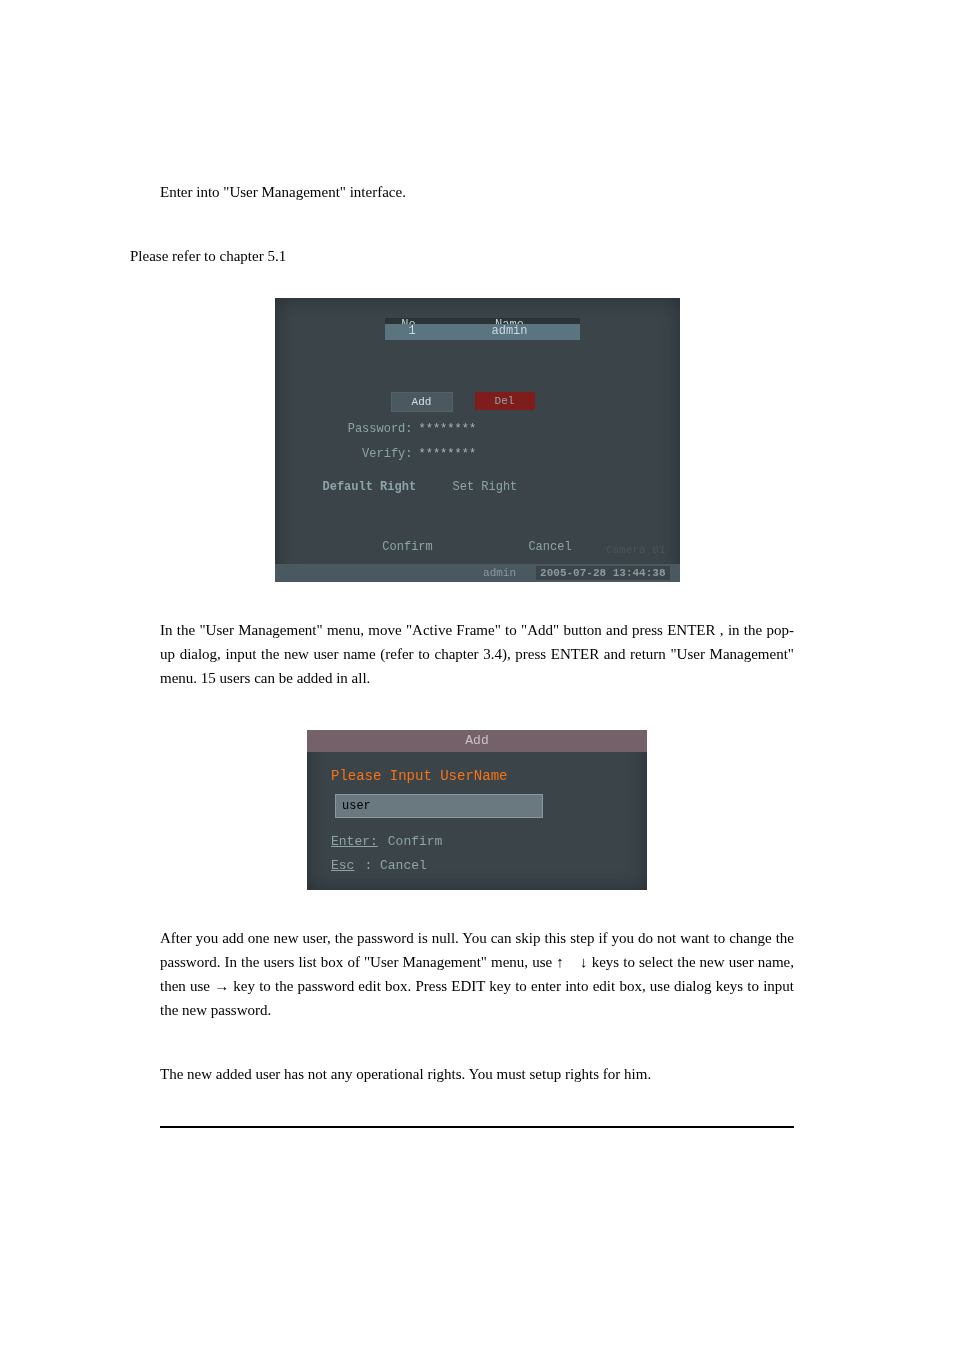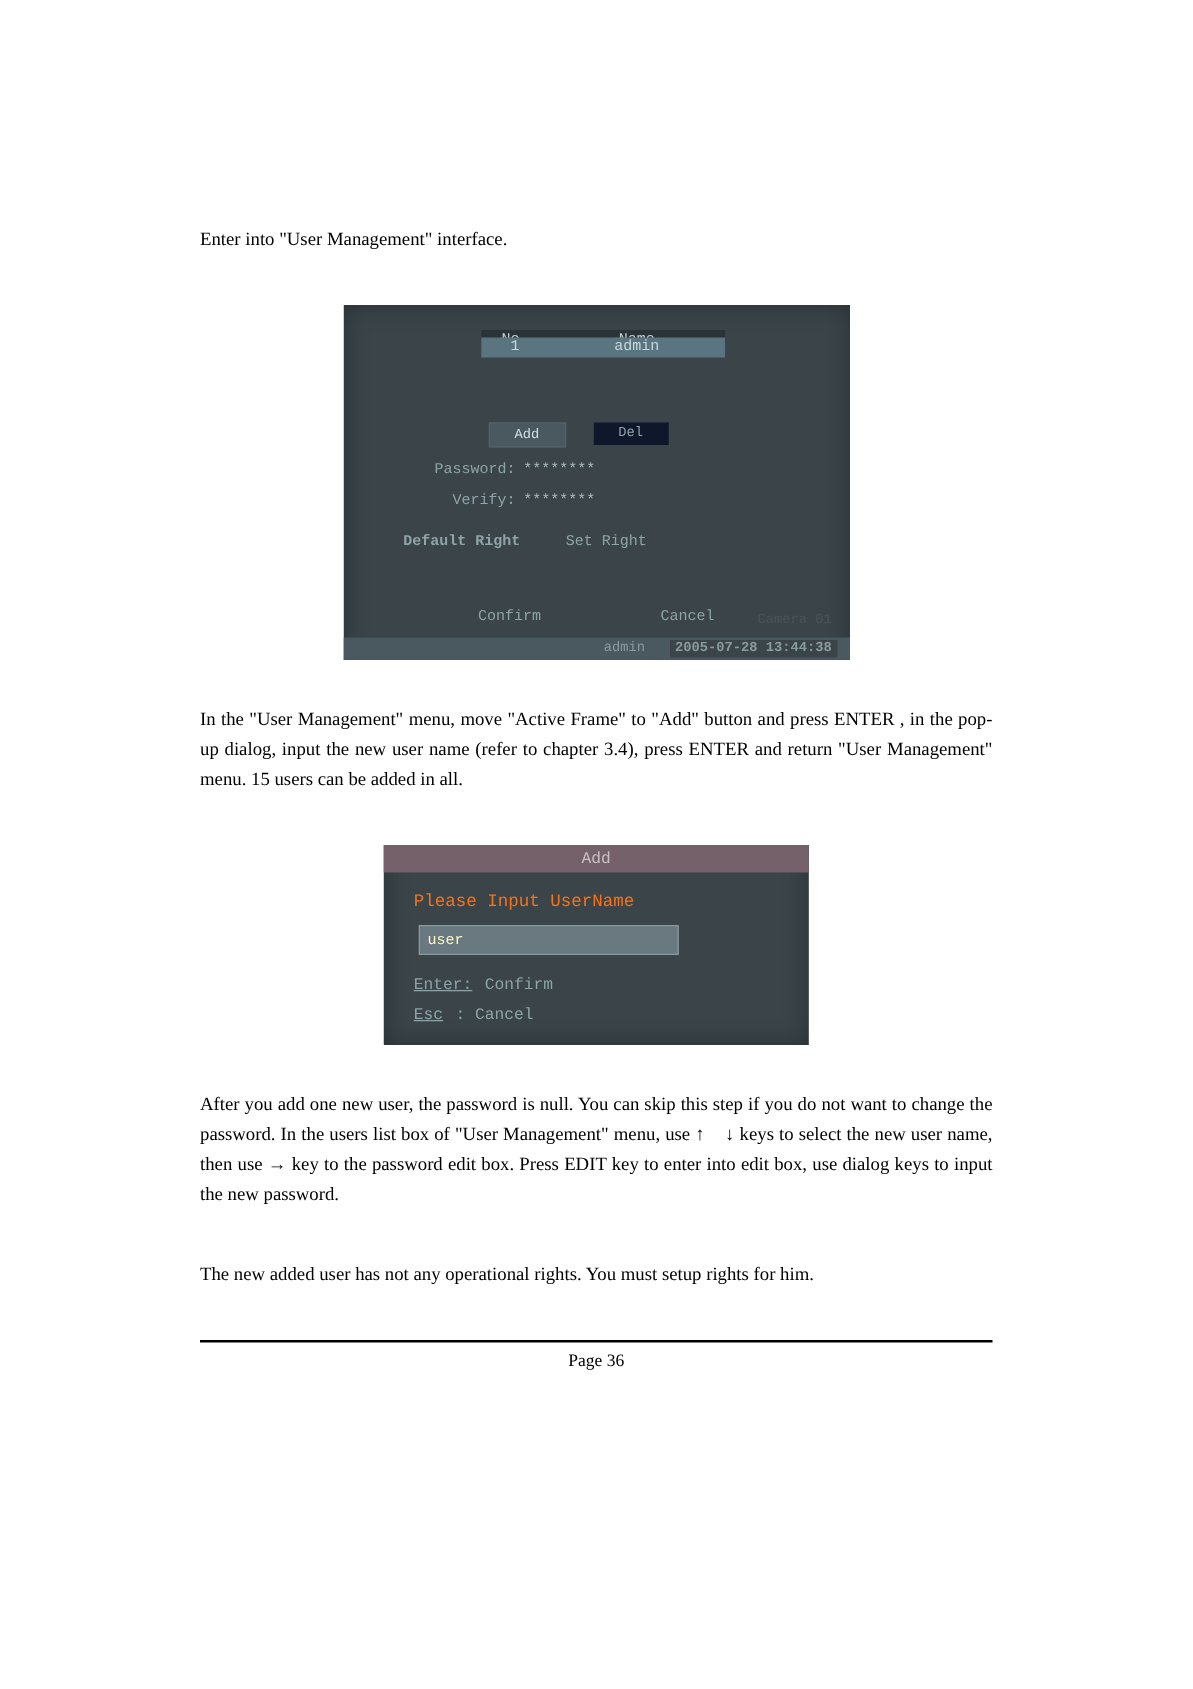--- a/index.html
+++ b/index.html
@@ -75,21 +75,21 @@
     width: 55px;
     text-align: center;
   }
   .tr-name {
     flex: 1;
     text-align: center;
   }
   .btn {
     position: absolute;
     height: 18px;
-    background: #0f172a;
+    background: #7f1d1d;
     border: 1px solid #556064;
     font-size: 11px;
     display: flex;
     align-items: center;
     justify-content: center;
     color: #8ea4a8;
   }
   .btn-add { top: 94px; left: 116px; width: 60px; background:#4a5860; color:#d0e0e4; }
   .btn-del { top: 94px; left: 200px; width: 60px; border:none; }
   .row-pw { position:absolute; top:124px; left:48px; width:260px; display:flex; align-items:center; }
@@ -131,21 +131,21 @@
     color:#f97316;
     font-size:14px;
   }
   .dlg-input {
     position:absolute;
     top:64px; left:28px;
     width:200px;
     height:22px;
     background:#6a7880;
     border:1px solid #8a98a0;
-    color:#fef9c3;
+    color:#000000;
     padding-left:6px;
     line-height:22px;
     font-size:12px;
   }
   .dlg-hint1 { position:absolute; top:104px; left:24px; font-size:13px; }
   .dlg-hint2 { position:absolute; top:128px; left:24px; font-size:13px; }
   .hint-key { margin-right:10px;text-decoration:underline; }
 
   .arrow { font-family: Arial, sans-serif; }
   .hr {
@@ -158,20 +158,21 @@
     font-size: 14px;
   }
 </style>
 </head>
 <body>
 
 <div class="page">
 
   <p class="para">Enter into "User Management" interface.</p>
 
+  <p class="para2" style="margin-left:-30px;">Please refer to chapter 5.1</p>
 
   <div class="screenshot-wrap">
     <div class="screenshot1">
       <div class="table-head">
         <div class="th-no">No.</div>
         <div class="th-name">Name</div>
       </div>
       <div class="table-row">
         <div class="tr-no">1</div>
         <div class="tr-name">admin</div>
@@ -224,15 +225,14 @@
     &nbsp;&nbsp;
     <span class="arrow">↓</span>
     <span> keys to select the new user name, then use </span>
     <span class="arrow">→</span>
     <span> key to the password edit box. Press EDIT key to enter into edit box, use dialog keys to input the new password.</span>
   </p>
 
   <p class="para">The new added user has not any operational rights. You must setup rights for him.</p>
 
   <hr class="hr">
-  <div class="footer">Page 36</div>
 
 </div>
 
 </body></html>

